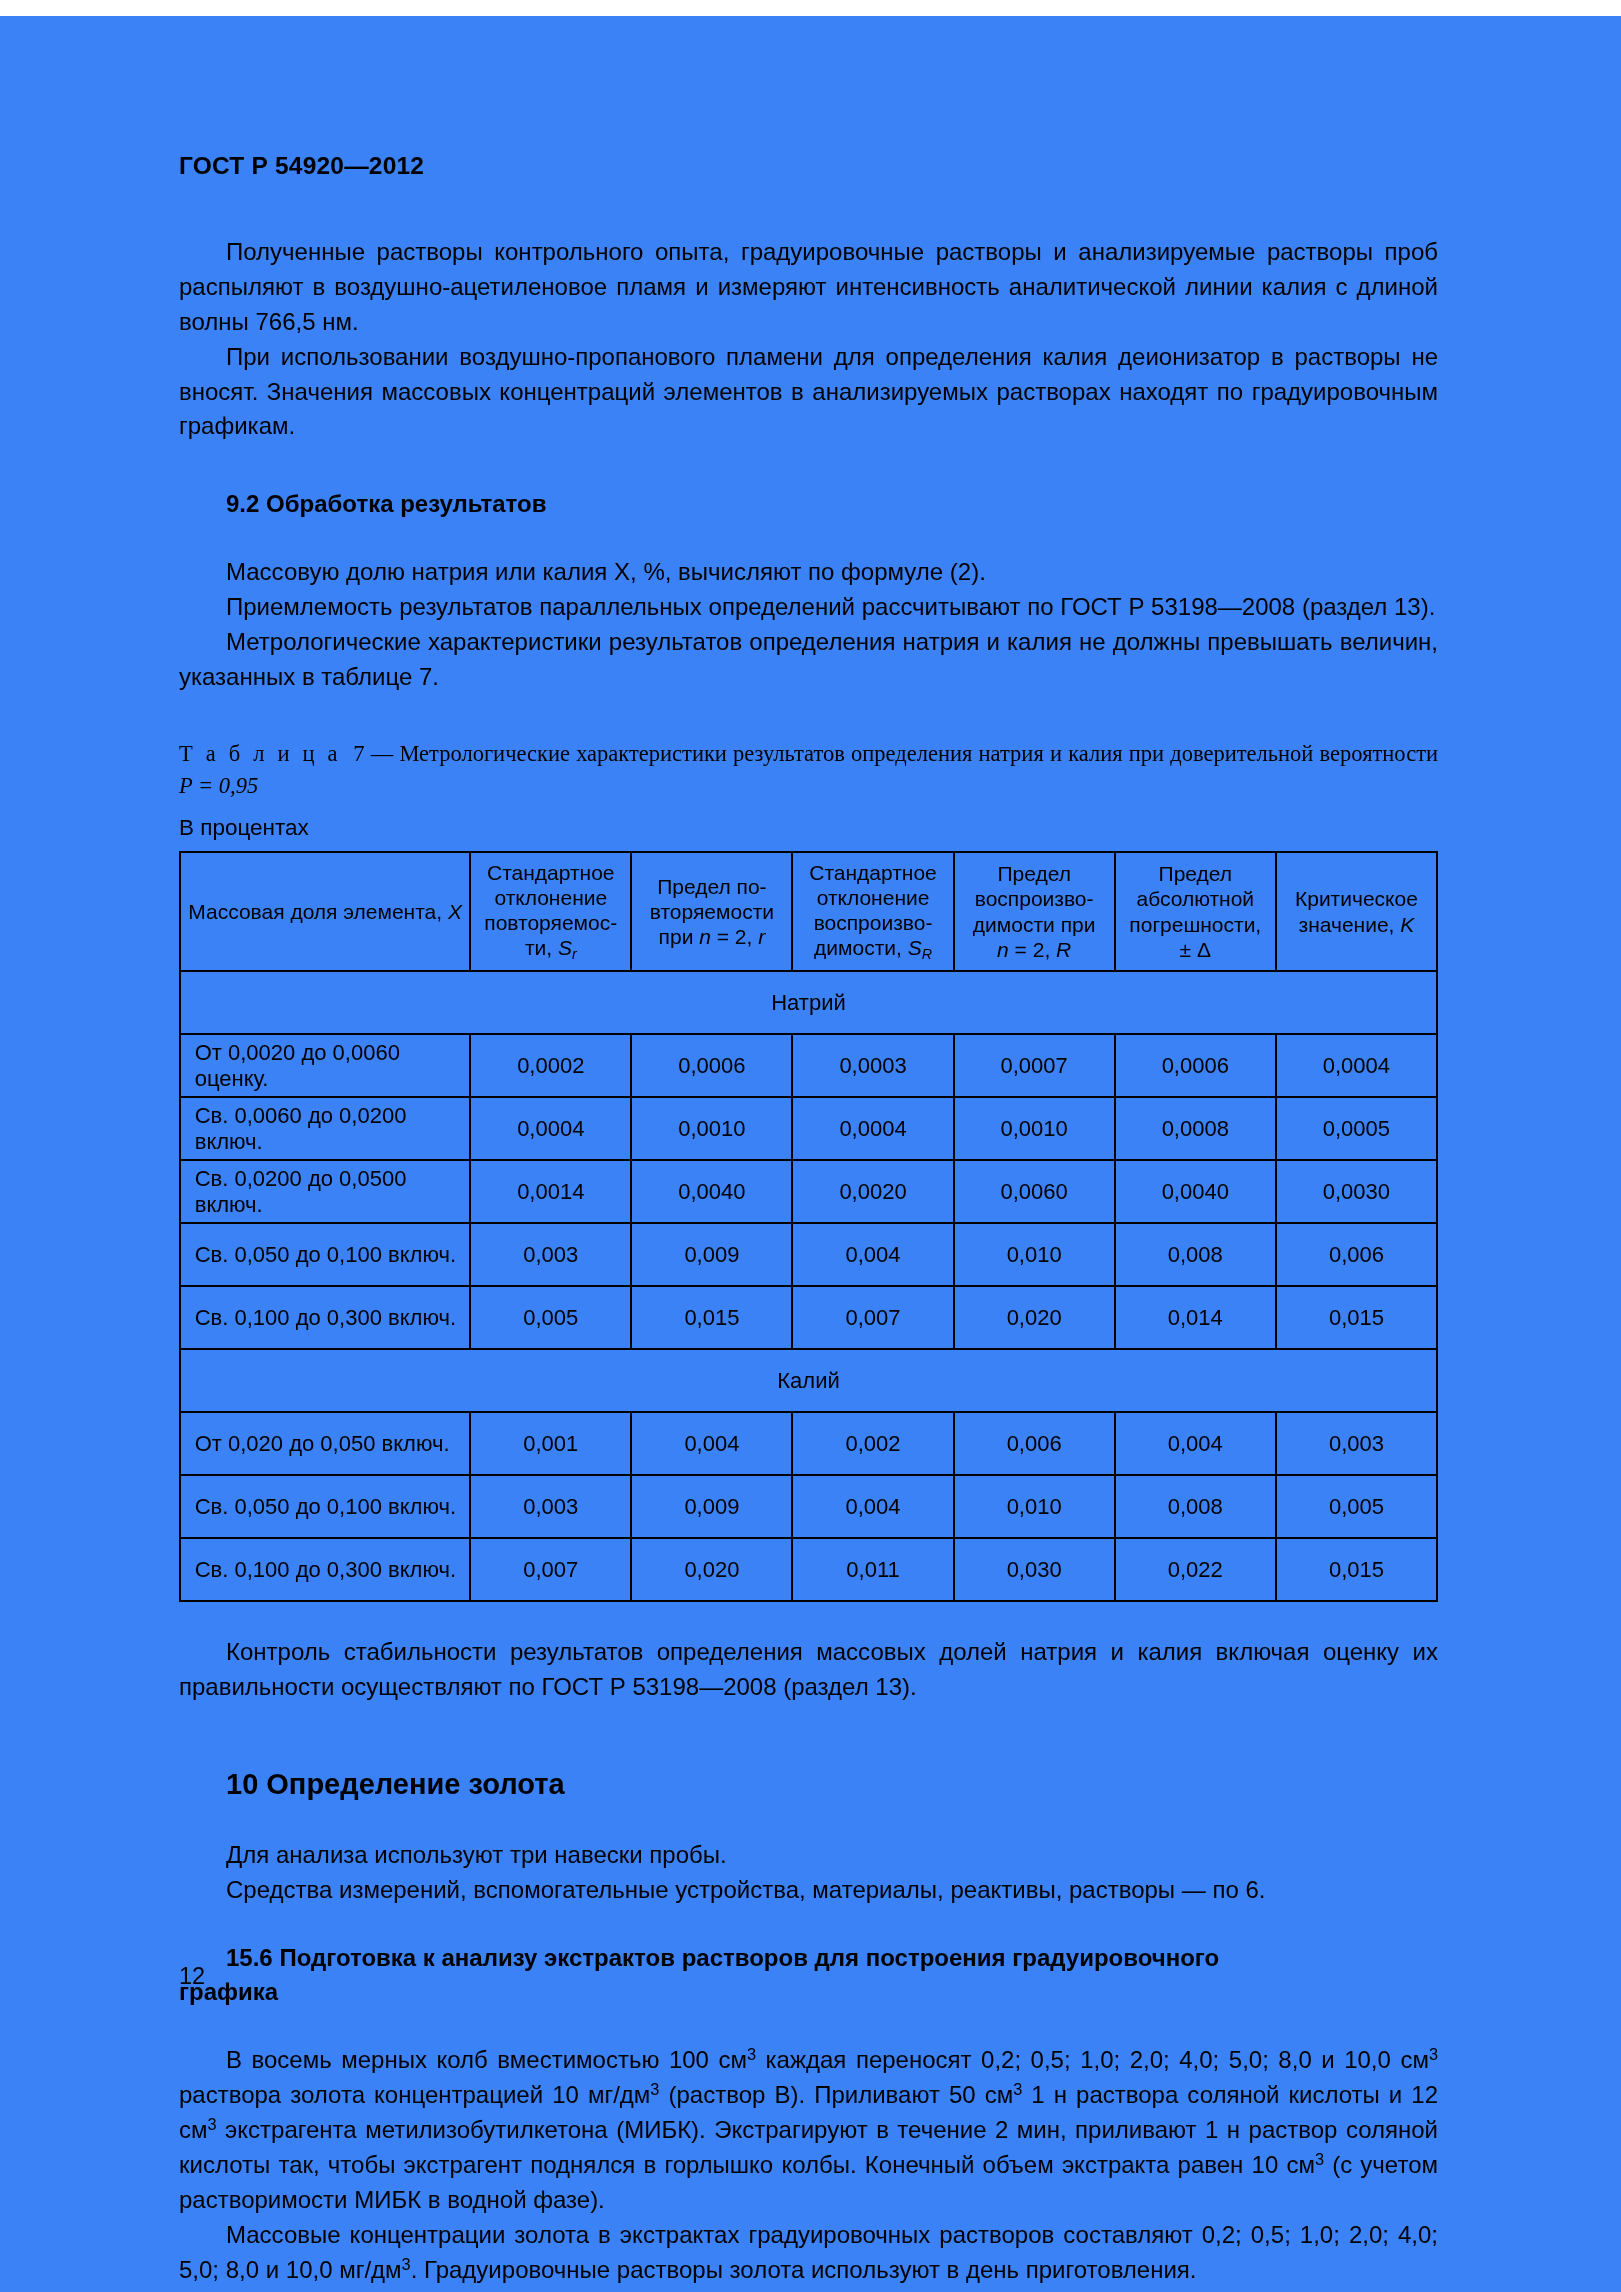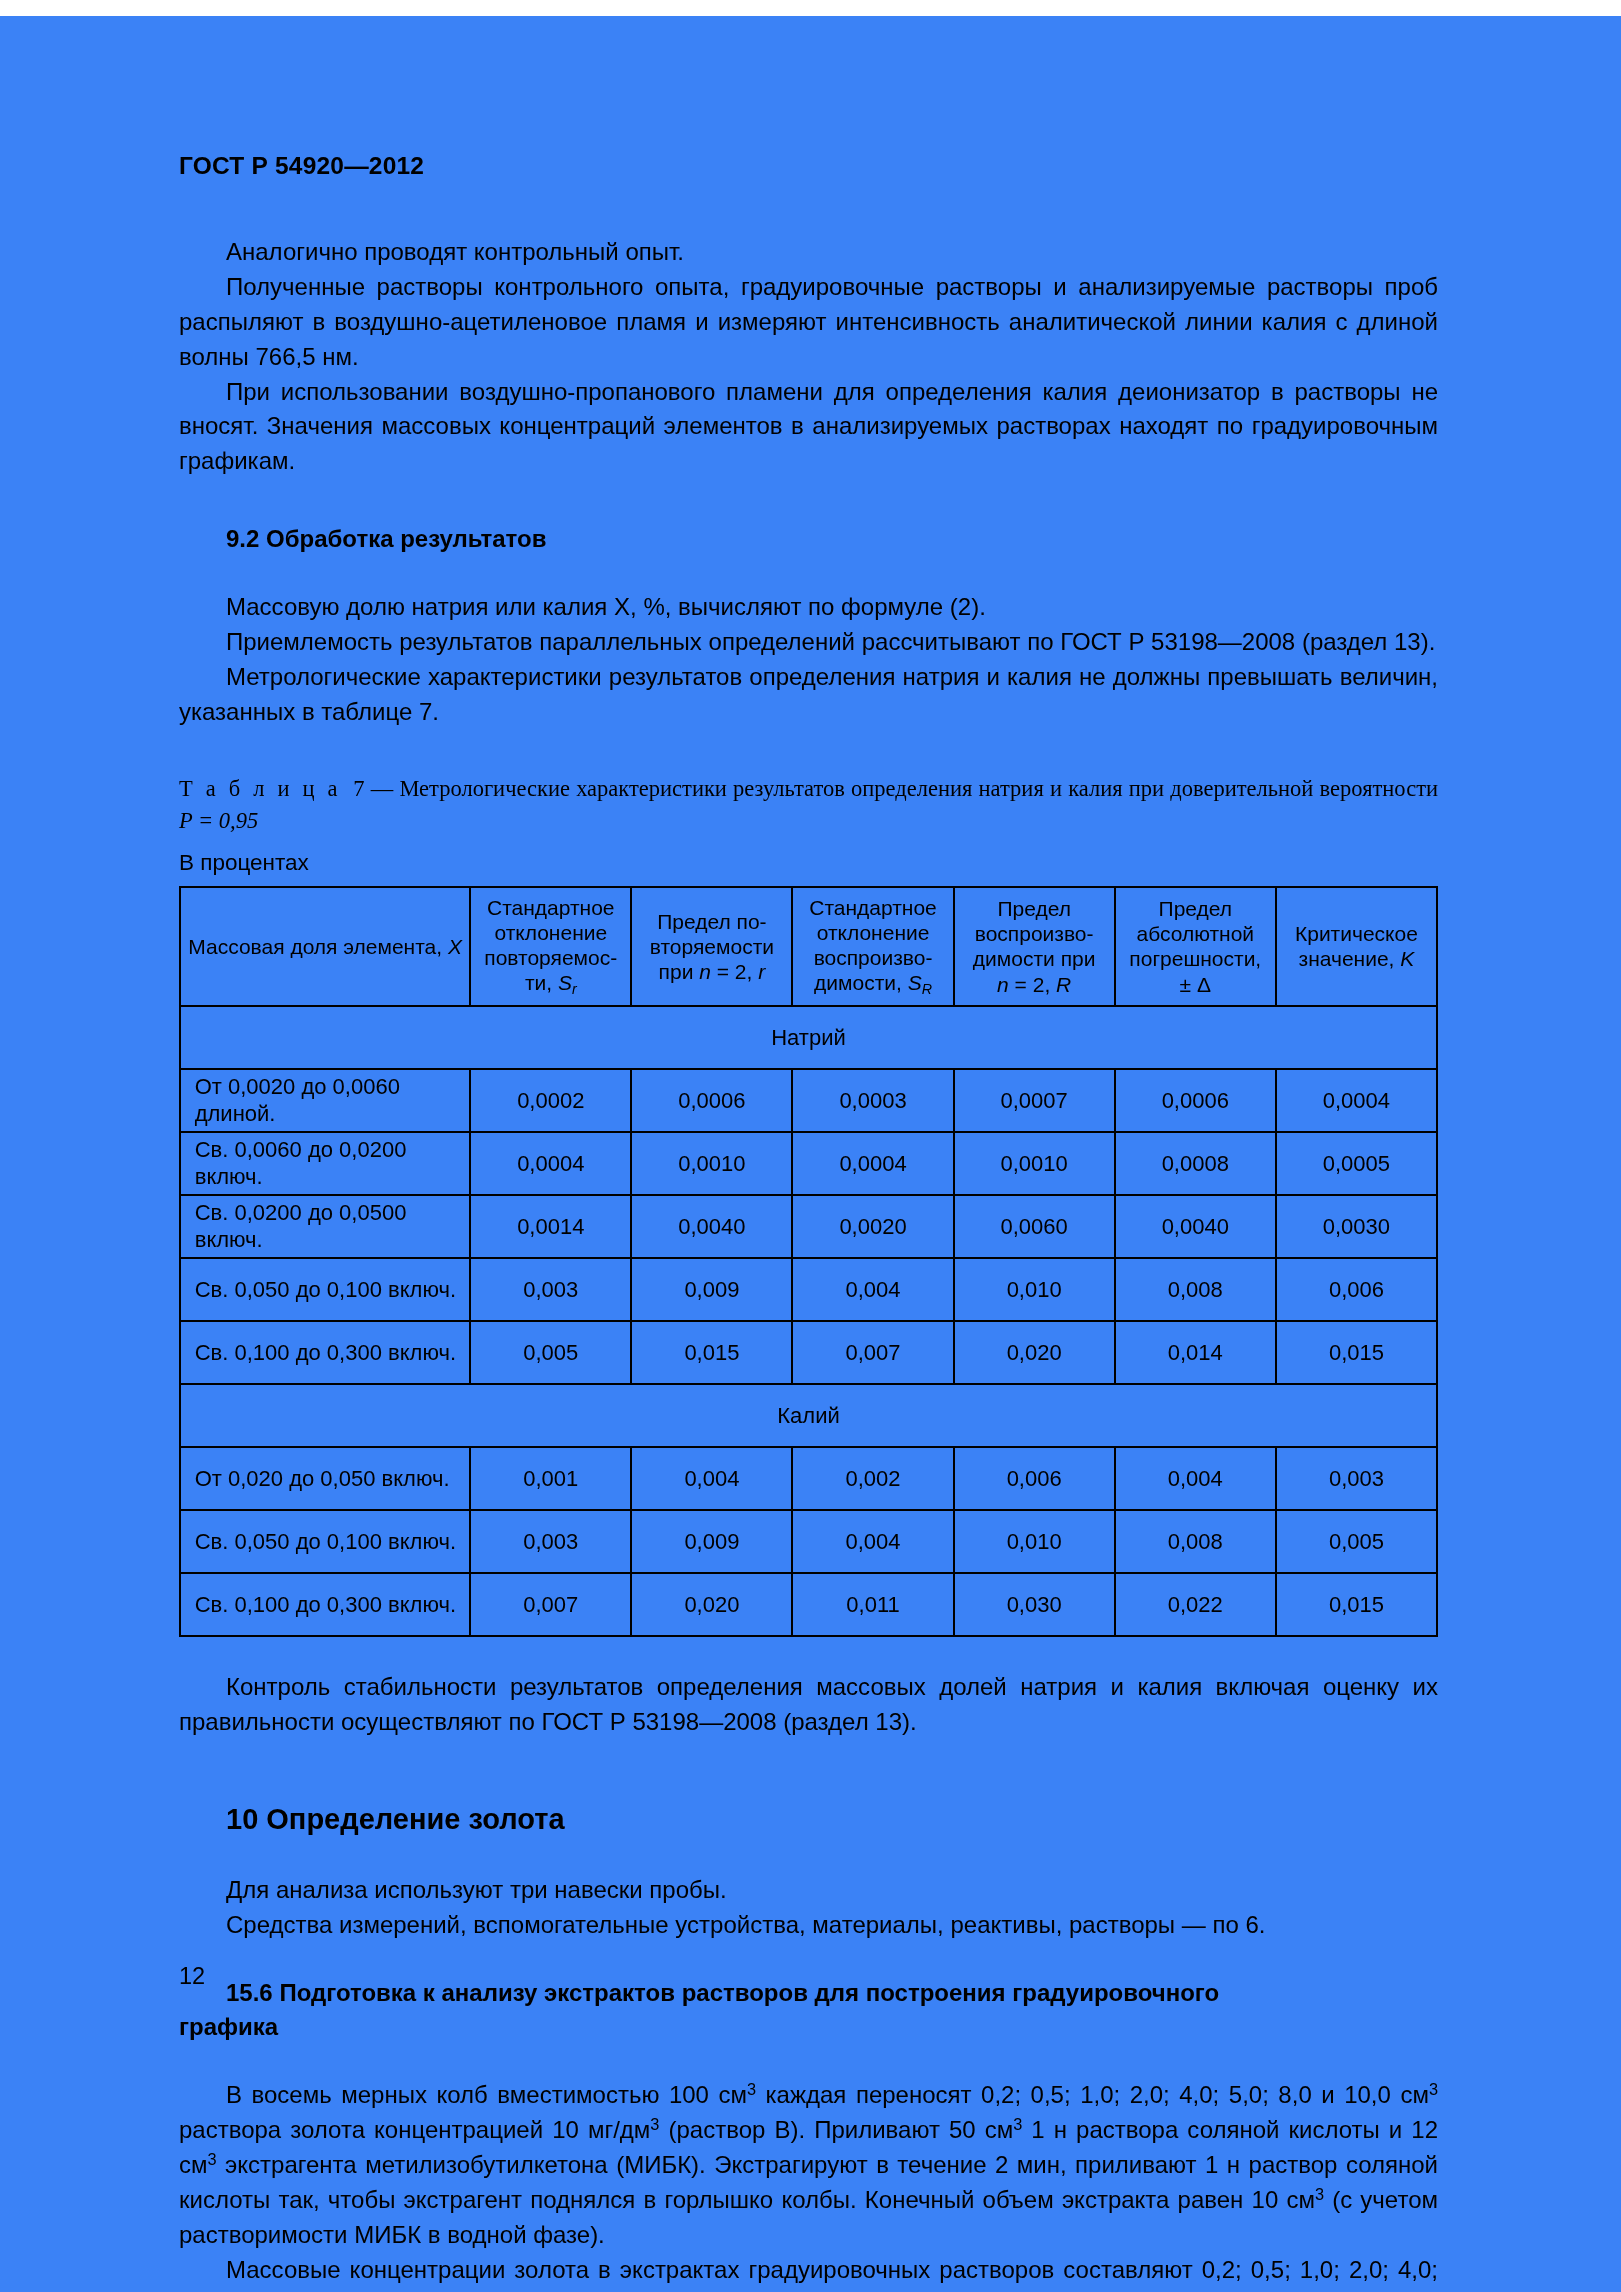--- a/index.html
+++ b/index.html
@@ -139,21 +139,20 @@
 </head>
 <body>
 
 <div class="page">
 
   <div class="content">
 
     <div class="doc-header">ГОСТ Р 54920—2012</div>
 
     <div class="para-block">
-      <p class="body indent">Аналогично проводят контрольный опыт.</p>
       <p class="body indent">Полученные растворы контрольного опыта, градуировочные растворы и анализируемые растворы проб распыляют в воздушно-ацетиленовое пламя и измеряют интенсивность аналитической линии калия с длиной волны 766,5 нм.</p>
       <p class="body indent">При использовании воздушно-пропанового пламени для определения калия деионизатор в растворы не вносят. Значения массовых концентраций элементов в анализируемых растворах находят по градуировочным графикам.</p>
     </div>
 
     <div class="gap-l"></div>
 
     <h2 class="sec">9.2 Обработка результатов</h2>
 
     <div class="gap-m"></div>
 
@@ -193,21 +192,21 @@
           <th>Предел<br>абсолютной<br>погрешности,<br>± Δ</th>
           <th>Критическое<br>значение, <i>K</i></th>
         </tr>
       </thead>
       <tbody>
 
         <tr>
           <td class="groupcell" colspan="7">Натрий</td>
         </tr>
         <tr>
-          <td class="rowlabel">От 0,0020 до 0,0060 длиной.</td>
+          <td class="rowlabel">От 0,0020 до 0,0060 оценку.</td>
           <td class="num">0,0002</td>
           <td class="num">0,0006</td>
           <td class="num">0,0003</td>
           <td class="num">0,0007</td>
           <td class="num">0,0006</td>
           <td class="num">0,0004</td>
         </tr>
         <tr>
           <td class="rowlabel">Св. 0,0060 до 0,0200 включ.</td>
           <td class="num">0,0004</td>

